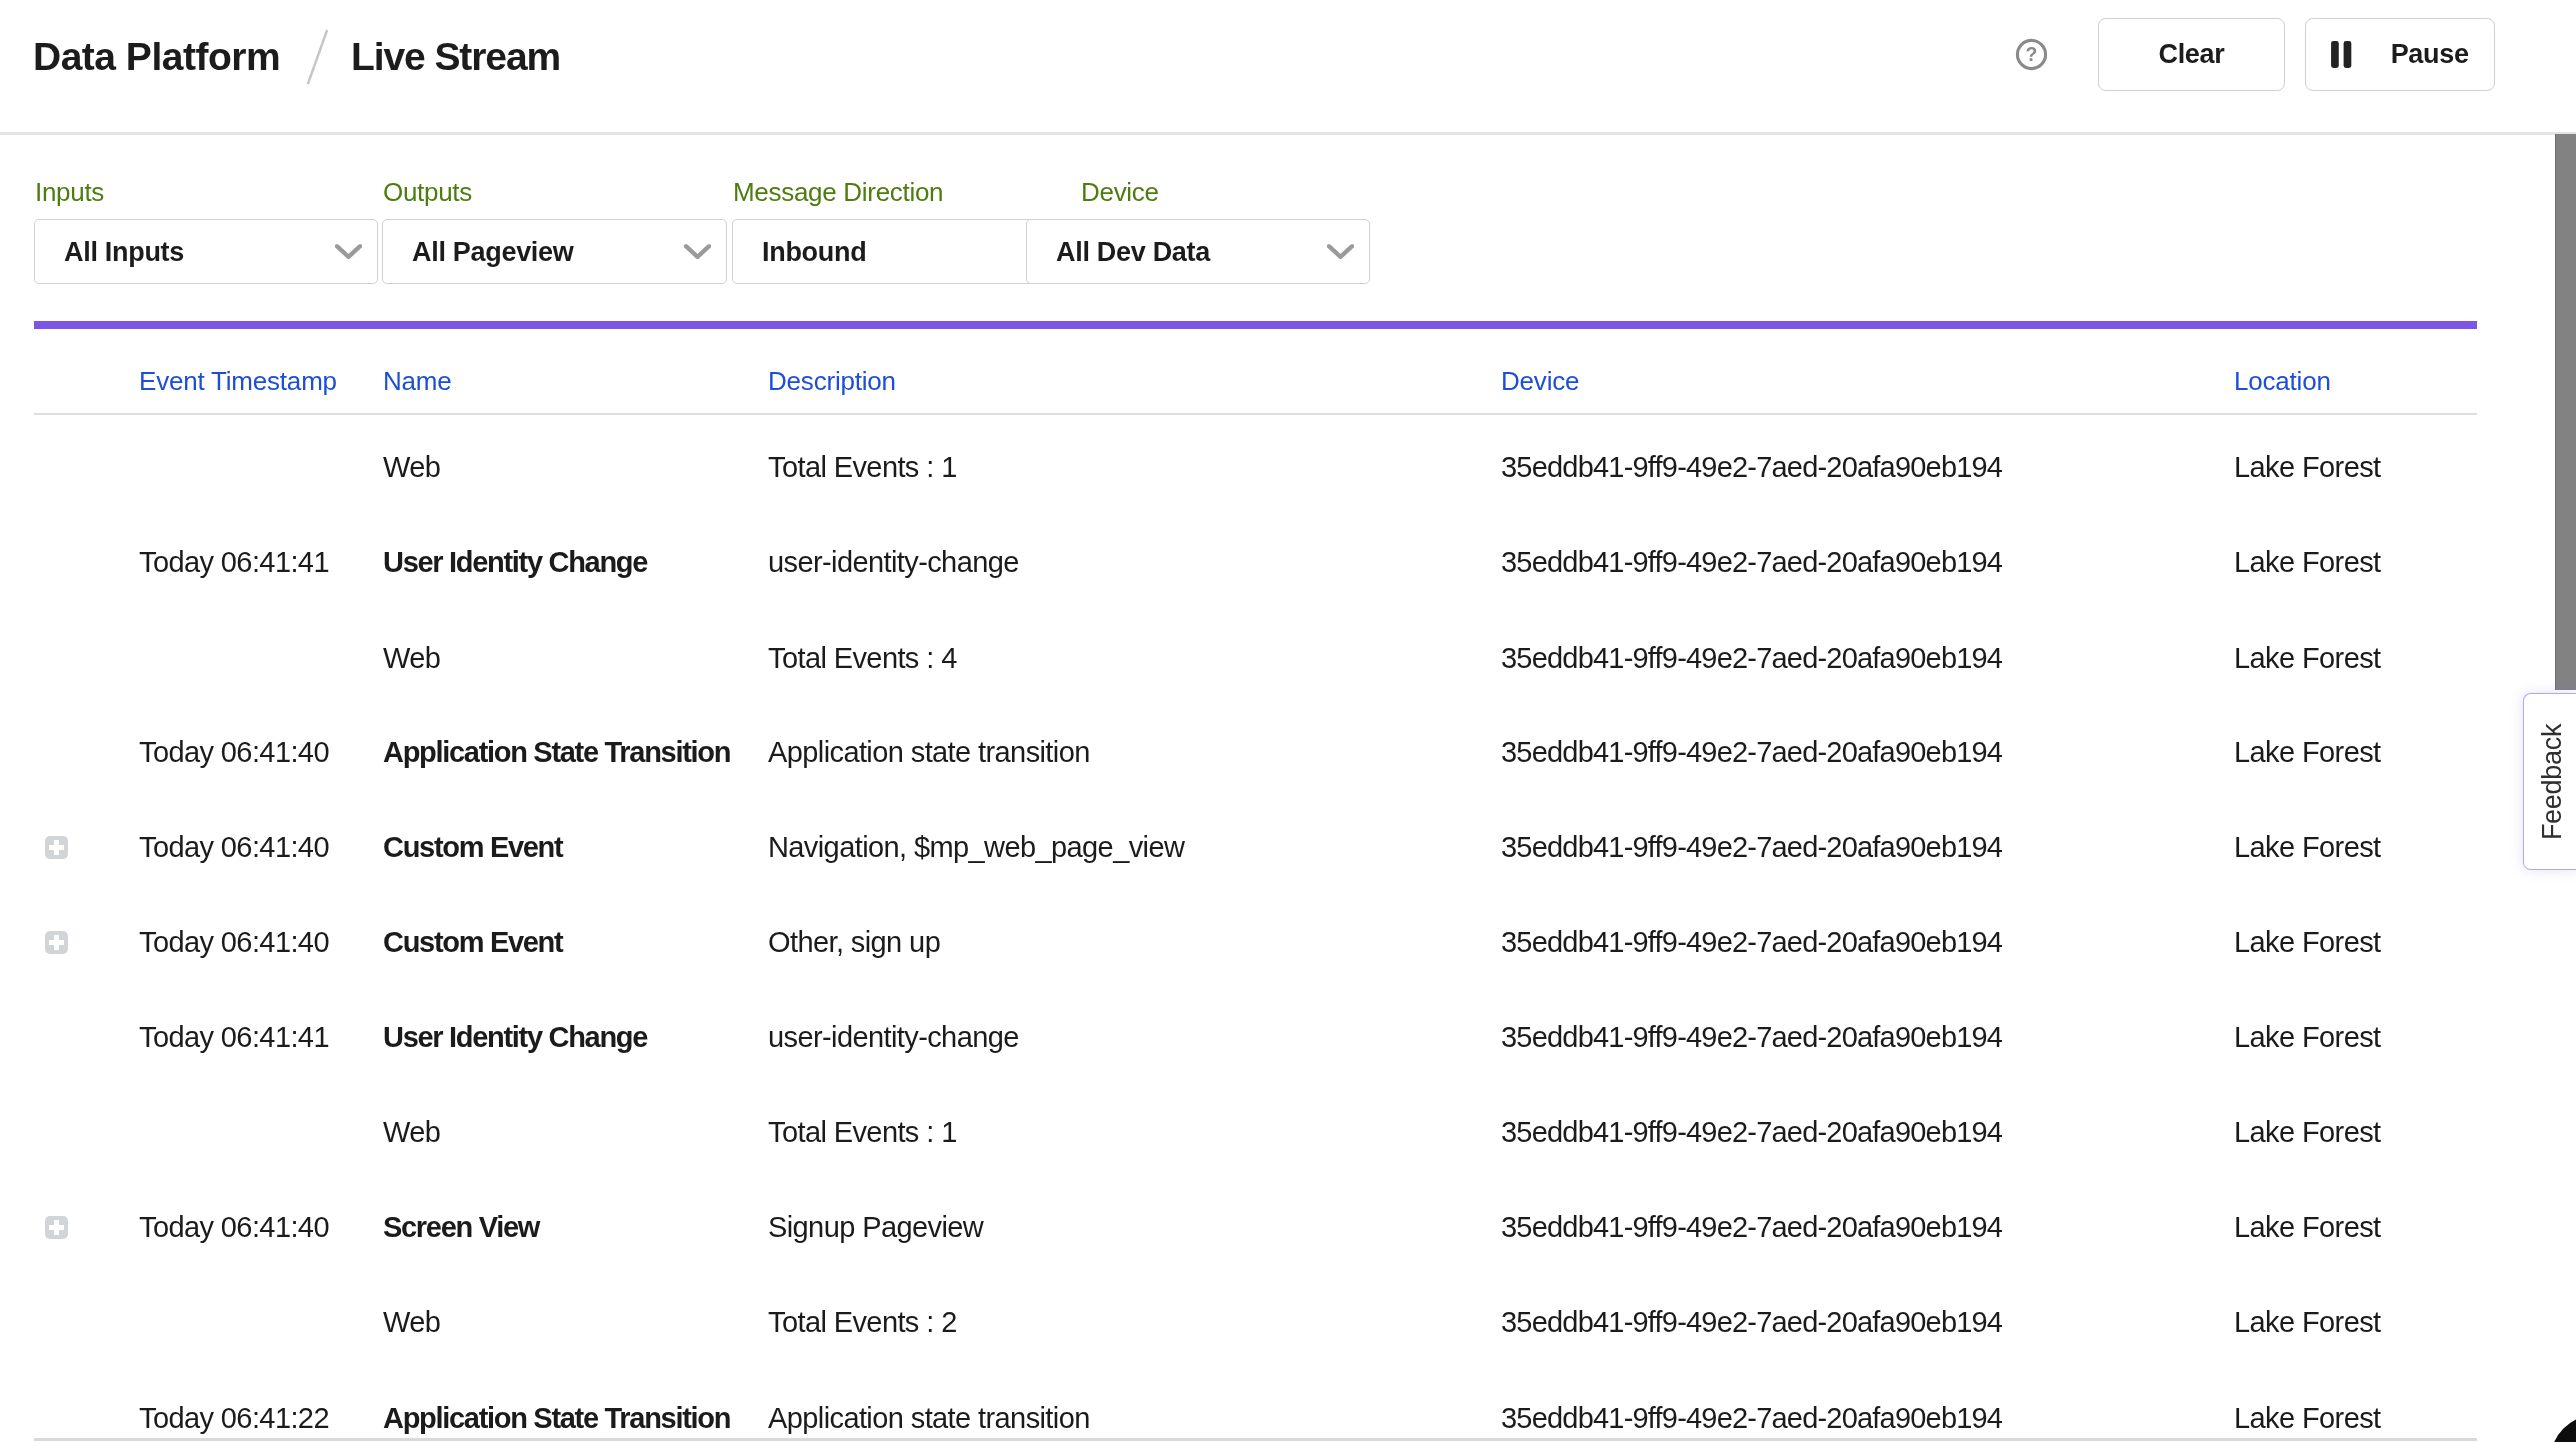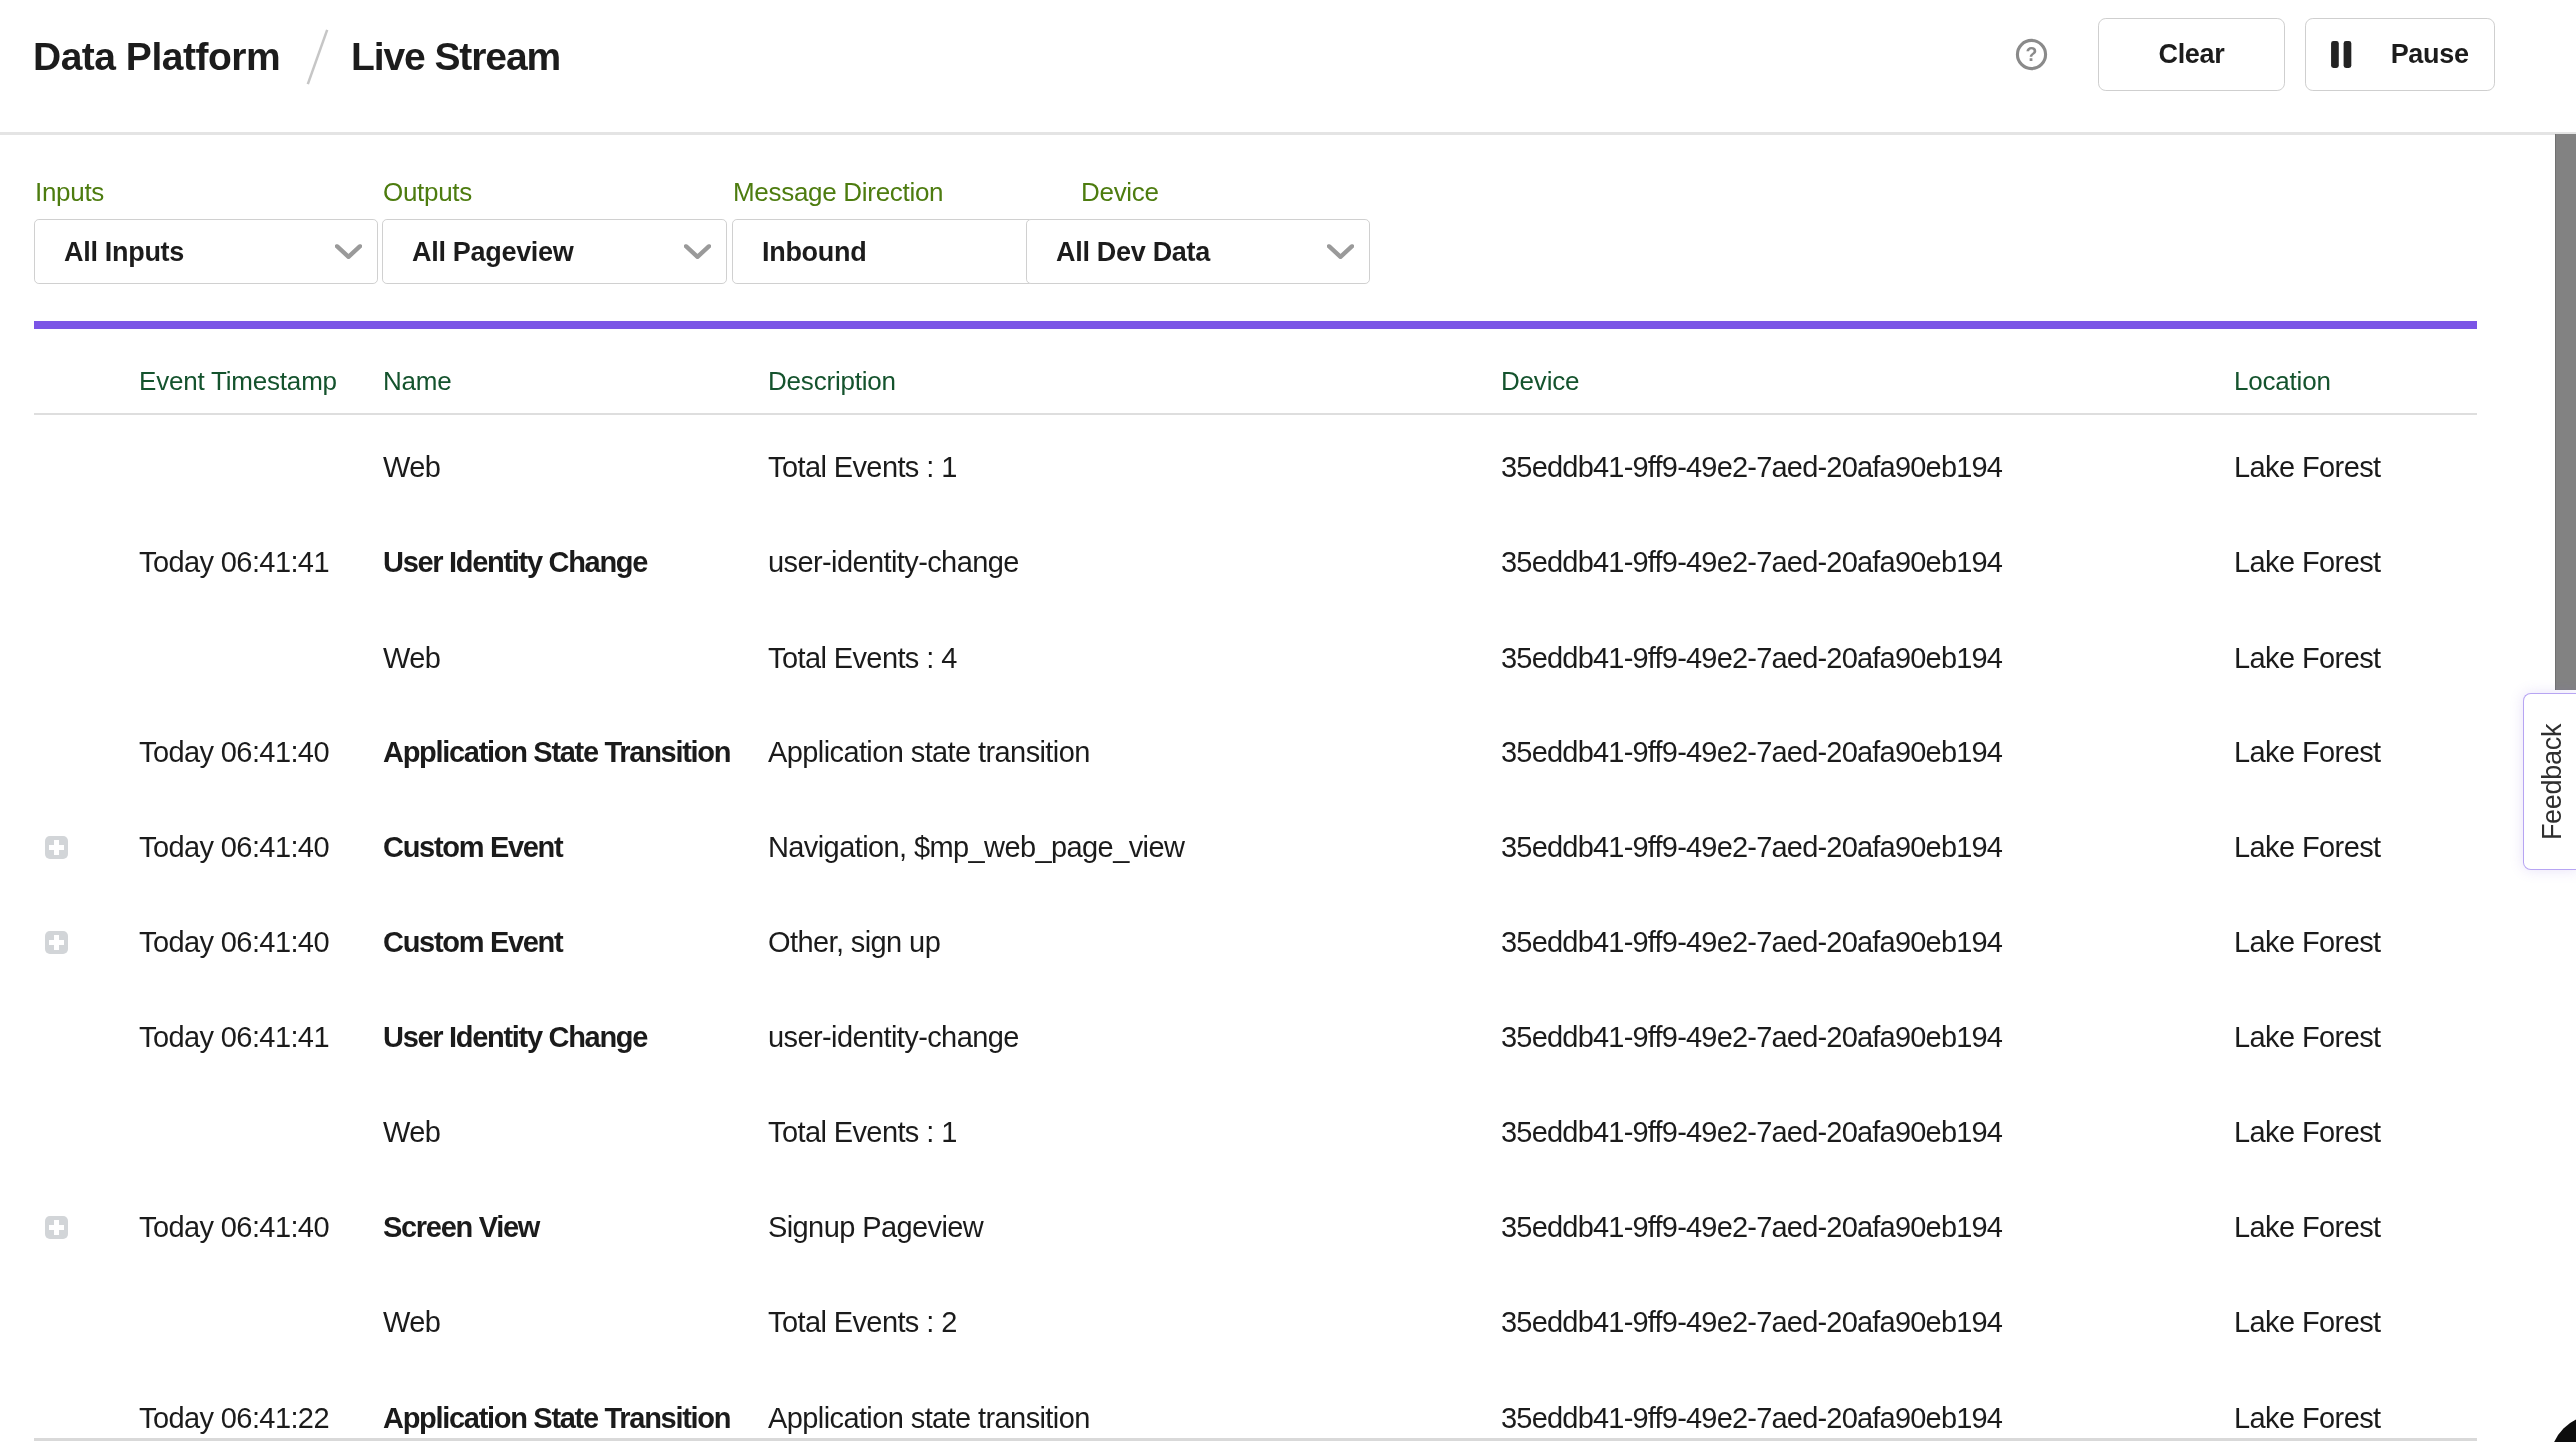--- a/index.html
+++ b/index.html
@@ -9,21 +9,21 @@
   .hdrline{position:absolute;left:0;top:132px;width:2576px;height:2.9px;background:#e4e4e4;}
   .title{position:absolute;left:33px;top:37px;font-size:39px;line-height:39px;color:#1c1c1c;font-weight:700;letter-spacing:-0.5px;white-space:nowrap;}
   .title .crumb2{font-weight:700;letter-spacing:-1.1px;}
   .slash{position:absolute;left:296px;top:27px;width:43px;height:60px;}
   .label{position:absolute;top:179px;font-size:26px;line-height:26px;color:#4d7c0f;letter-spacing:-0.3px;}
   .selbox{position:absolute;top:219px;height:63px;border:1.9px solid #d0d0d0;border-radius:4.9px;background:#fff;padding-left:11px;}
   .selbox .txt{position:absolute;left:29px;top:50%;transform:translateY(-50%);font-size:27px;font-weight:700;color:#1c1c1c;letter-spacing:-0.3px;white-space:nowrap;}
   .selbox svg{position:absolute;right:15.5px;top:50%;transform:translateY(-50%);}
   .btn{position:absolute;top:18.4px;height:71px;border:1.9px solid #cfcfcf;border-radius:7.8px;background:#fff;display:flex;align-items:center;justify-content:center;font-size:27px;font-weight:700;color:#1c1c1c;letter-spacing:-0.3px;}
   .purplebar{position:absolute;left:34px;top:321px;width:2443px;height:7.8px;background:#7b55e6;}
-  .thead{position:absolute;top:368px;font-size:26px;line-height:27px;color:#14532d;letter-spacing:-0.2px;white-space:nowrap;}
+  .thead{position:absolute;top:368px;font-size:26px;line-height:27px;color:#1d4ed8;letter-spacing:-0.2px;white-space:nowrap;}
   .theadline{position:absolute;left:34px;top:413px;width:2443px;height:1.9px;background:#dedede;}
   .row{position:absolute;left:0;width:2576px;height:29px;font-size:29px;line-height:29px;color:#1b1b1b;letter-spacing:-0.6px;}
   .row span{position:absolute;white-space:nowrap;}
   .c1{left:139px;}
   .c2{left:383px;}
   .c3{left:768px;}
   .c4{left:1501px;letter-spacing:-0.8px;}
   .c5{left:2234px;}
   .bold{font-weight:700;letter-spacing:-1.3px;}
   .plus{position:absolute;left:45px;width:23px;height:23px;background:#d2d5d8;border-radius:4.9px;}

